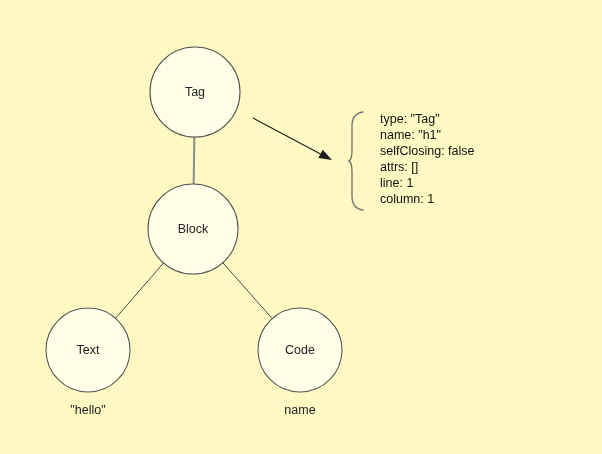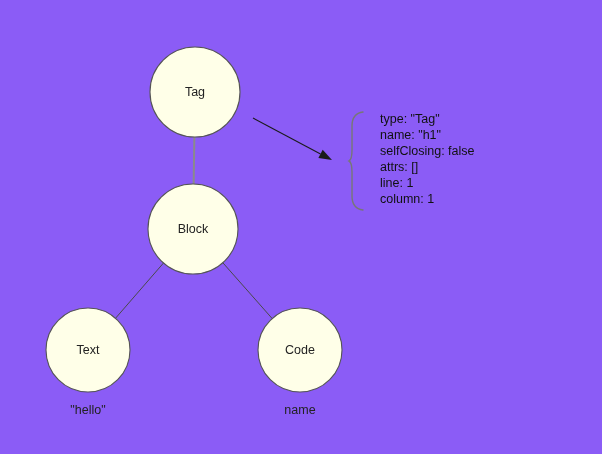--- a/index.html
+++ b/index.html
@@ -8,21 +8,21 @@
     padding: 0;
     background: #ffffff;
   }
   body {
     font-family: "Liberation Sans", sans-serif;
   }
   #canvas {
     position: relative;
     width: 602px;
     height: 454px;
-    background: #8b5cf6;
+    background: #fef9c3;
     overflow: hidden;
   }
   #diagram-svg {
     position: absolute;
     top: 0;
     left: 0;
     width: 602px;
     height: 454px;
     display: block;
   }

